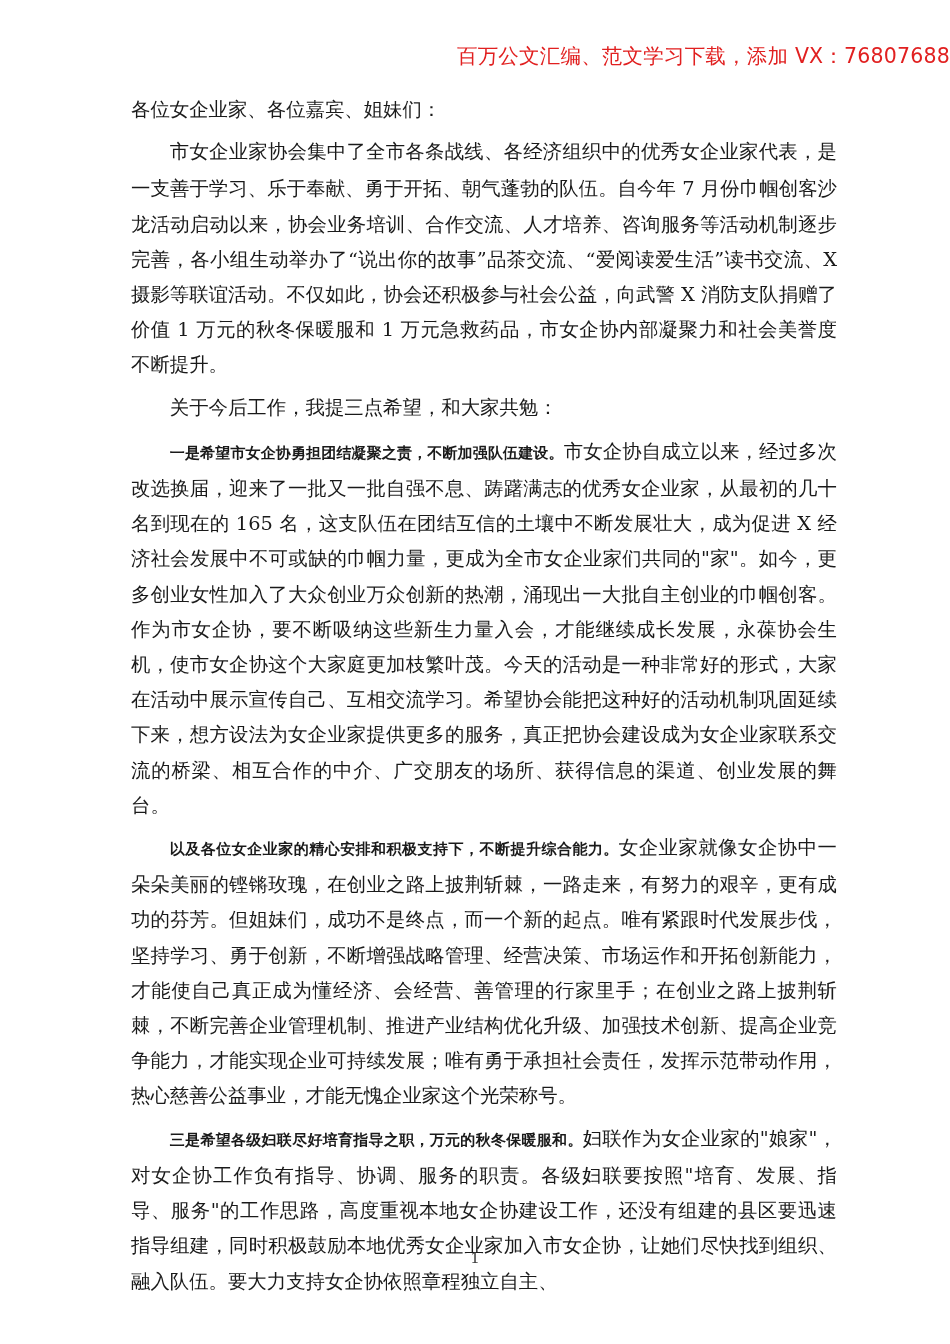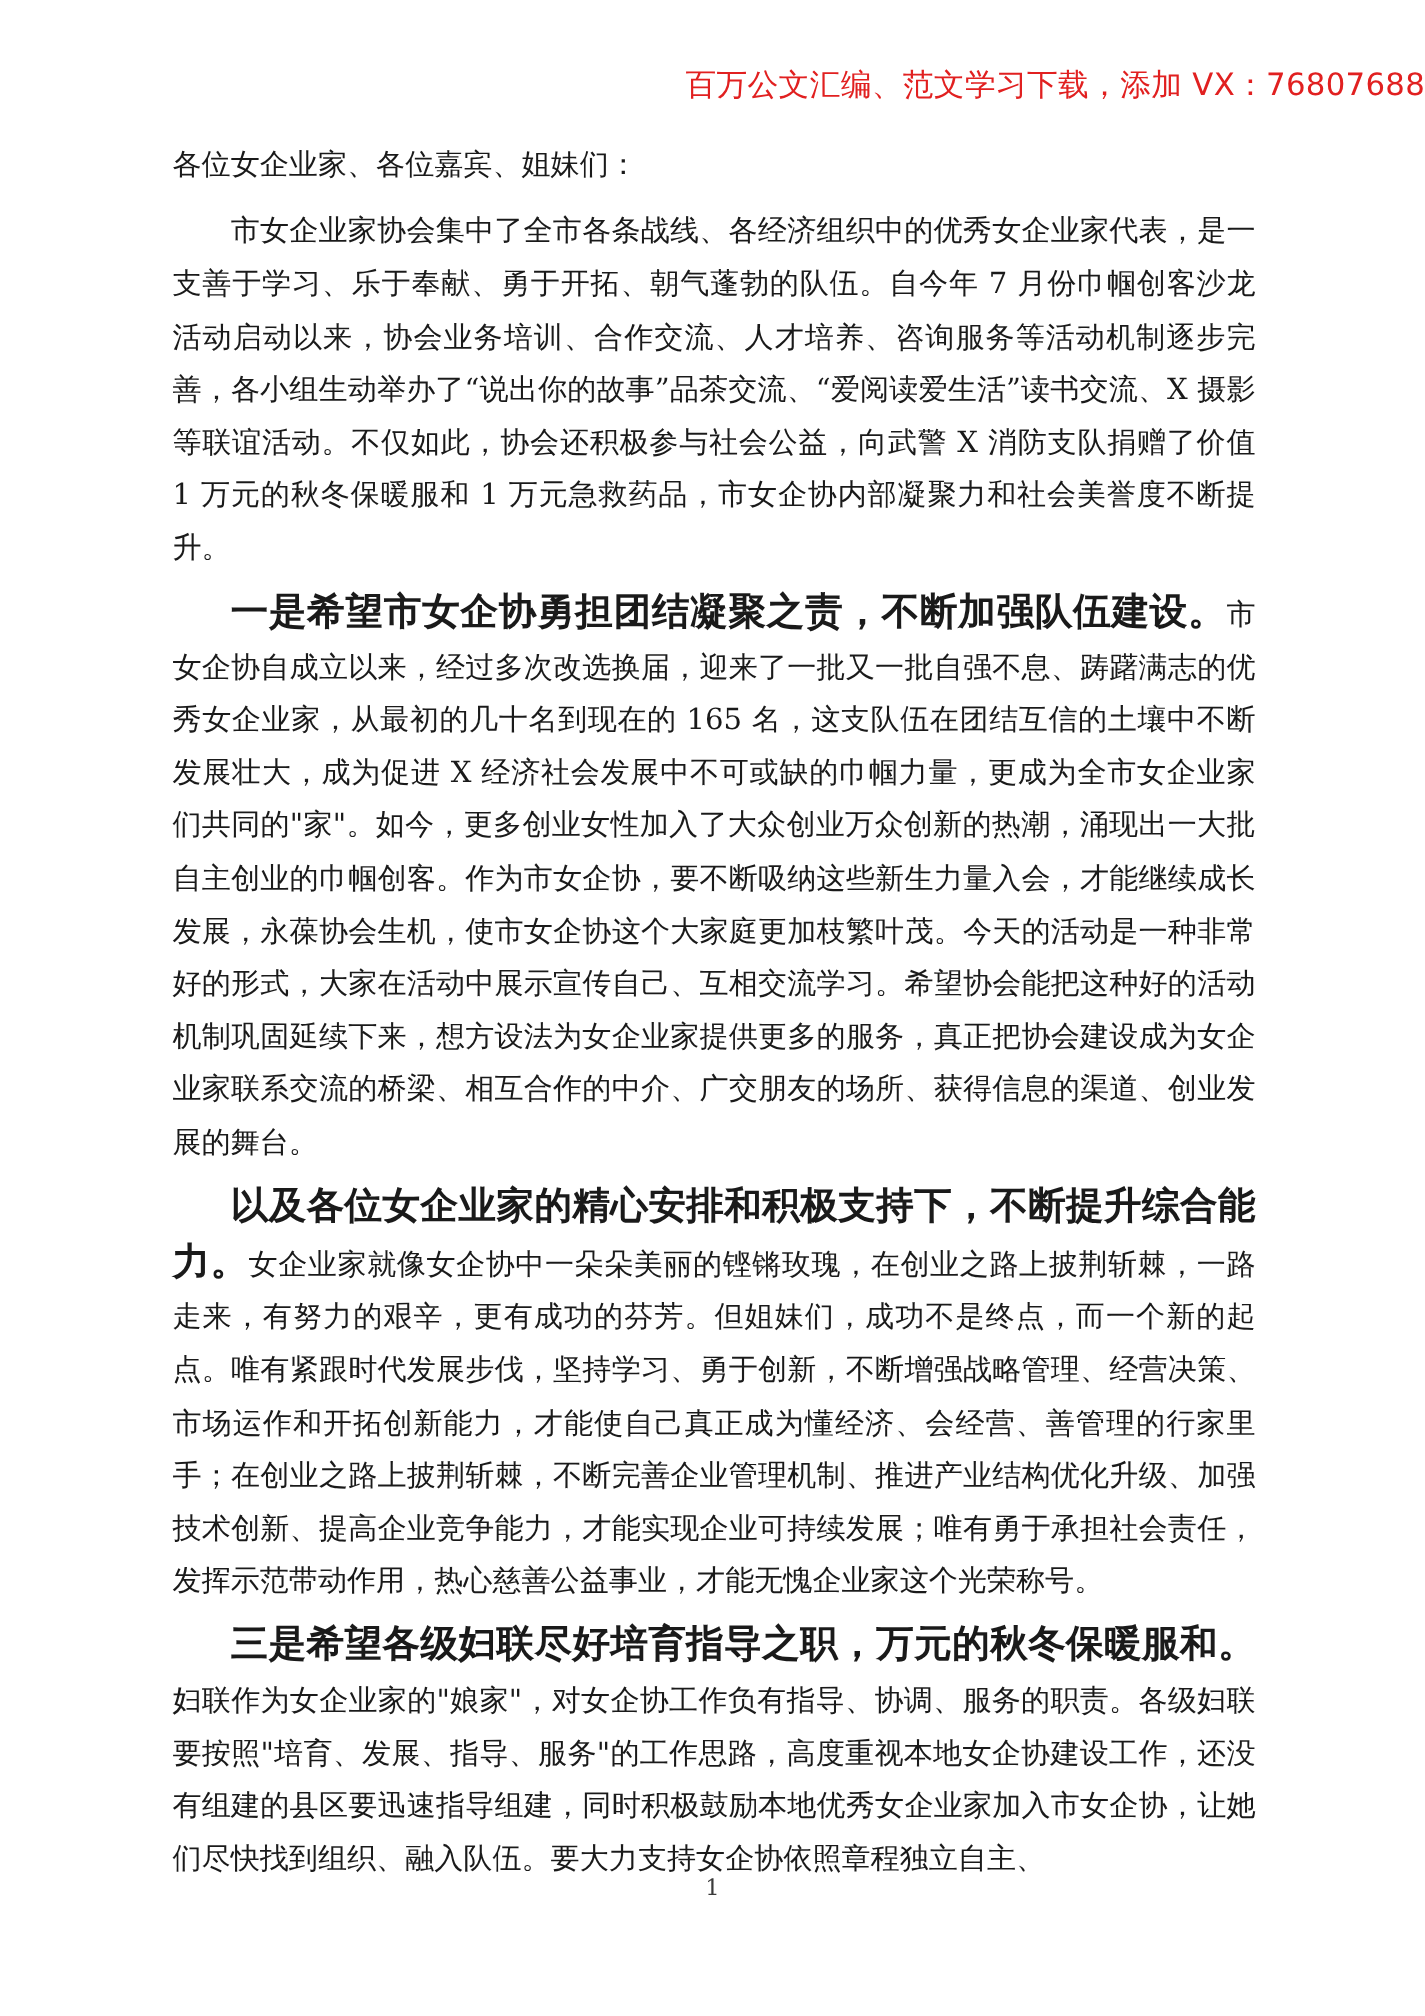--- a/index.html
+++ b/index.html
@@ -32,21 +32,21 @@
     letter-spacing: 0.2px;
     white-space: nowrap;
   }
   .doc-body {
     position: absolute;
     top: 92px;
     left: 115px;
     width: 722px;
   }
   .doc-body p {
-    margin: 0 0 0 0;
+    margin: 0 0 0 16px;
     font-size: 19.4px;
     line-height: 35.2px;
     color: #1a1a1a;
     text-align: justify;
     text-justify: inter-ideograph;
     font-family: "DejaVu Serif", "Liberation Serif", serif;
     letter-spacing: 0px;
   }
   p.salutation {
     text-indent: 0;
@@ -54,21 +54,21 @@
   }
   p.indent {
     text-indent: 2em;
   }
   p.spaced {
     margin-top: 7px;
   }
   .lead {
     font-weight: bold;
     font-family: "DejaVu Sans", "Liberation Sans", sans-serif;
-    font-size: 25px;
+    font-size: 15px;
   }
   .page-number {
     position: absolute;
     top: 1249px;
     left: 0;
     width: 950px;
     text-align: center;
     font-size: 15px;
     color: #3b3b3b;
     font-family: "DejaVu Serif", "Liberation Serif", serif;
@@ -83,20 +83,23 @@
 
   <div class="doc-body">
 
     <p class="salutation">各位女企业家、各位嘉宾、姐妹们：</p>
 
 
     <p class="indent spaced">
       <span class="lead"></span><span>市女企业家协会集中了全市各条战线、各经济组织中的优秀女企业家代表，是一支善于学习、乐于奉献、勇于开拓、朝气蓬勃的队伍。自今年 7 月份巾帼创客沙龙活动启动以来，协会业务培训、合作交流、人才培养、咨询服务等活动机制逐步完善，各小组生动举办了“说出你的故事”品茶交流、“爱阅读爱生活”读书交流、X 摄影等联谊活动。不仅如此，协会还积极参与社会公益，向武警 X 消防支队捐赠了价值 1 万元的秋冬保暖服和 1 万元急救药品，市女企协内部凝聚力和社会美誉度不断提升。</span>
     </p>
 
+    <p class="indent spaced">
+      <span class="lead"></span><span>关于今后工作，我提三点希望，和大家共勉：</span>
+    </p>
 
     <p class="indent spaced">
       <span class="lead">一是希望市女企协勇担团结凝聚之责，不断加强队伍建设。</span><span>市女企协自成立以来，经过多次改选换届，迎来了一批又一批自强不息、踌躇满志的优秀女企业家，从最初的几十名到现在的 165 名，这支队伍在团结互信的土壤中不断发展壮大，成为促进 X 经济社会发展中不可或缺的巾帼力量，更成为全市女企业家们共同的"家"。如今，更多创业女性加入了大众创业万众创新的热潮，涌现出一大批自主创业的巾帼创客。作为市女企协，要不断吸纳这些新生力量入会，才能继续成长发展，永葆协会生机，使市女企协这个大家庭更加枝繁叶茂。今天的活动是一种非常好的形式，大家在活动中展示宣传自己、互相交流学习。希望协会能把这种好的活动机制巩固延续下来，想方设法为女企业家提供更多的服务，真正把协会建设成为女企业家联系交流的桥梁、相互合作的中介、广交朋友的场所、获得信息的渠道、创业发展的舞台。</span>
     </p>
 
     <p class="indent spaced">
       <span class="lead">以及各位女企业家的精心安排和积极支持下，不断提升综合能力。</span><span>女企业家就像女企协中一朵朵美丽的铿锵玫瑰，在创业之路上披荆斩棘，一路走来，有努力的艰辛，更有成功的芬芳。但姐妹们，成功不是终点，而一个新的起点。唯有紧跟时代发展步伐，坚持学习、勇于创新，不断增强战略管理、经营决策、市场运作和开拓创新能力，才能使自己真正成为懂经济、会经营、善管理的行家里手；在创业之路上披荆斩棘，不断完善企业管理机制、推进产业结构优化升级、加强技术创新、提高企业竞争能力，才能实现企业可持续发展；唯有勇于承担社会责任，发挥示范带动作用，热心慈善公益事业，才能无愧企业家这个光荣称号。</span>
     </p>
 
     <p class="indent spaced">

